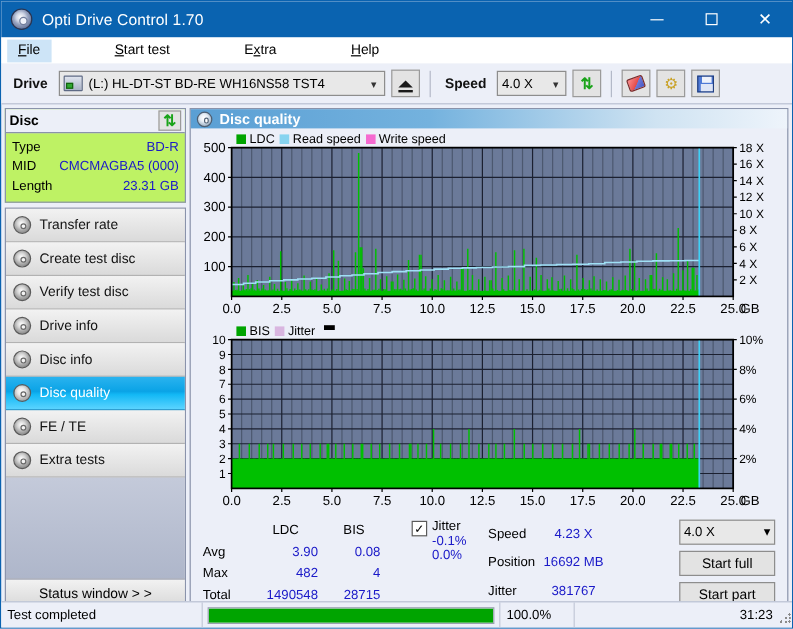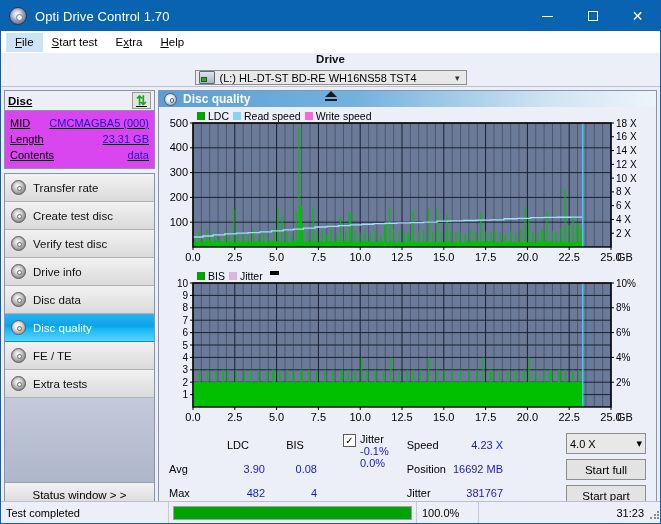--- a/index.html
+++ b/index.html
@@ -51,38 +51,38 @@
   .gl-min { width: 11px; height: 1px; background: #fff; display:block; }
   .gl-max { width: 10px; height: 10px; border: 1px solid #fff; display:block; }
   .gl-close { font-size: 14px; line-height: 1; }
 
   
   .menubar {
     height: 22px; background: #ffffff;
     display: flex; align-items: center;
     padding-left: 5px;
     border-bottom: 0;
+    gap: 44px;
   }
   .menu-item {
     padding: 3px 9px 4px 9px;
     font-size: 11.5px; color: #000;
     white-space: nowrap;
   }
   .menu-item.active { background: #cde4f7; }
   .menu-item u { text-decoration: underline; }
 
   
   .toolbar {
     height: 34px;
     background: #eceff8;
     display: flex; align-items: center;
     padding: 0 6px;
     gap: 5px;
     border-bottom: 1px solid #b9c0d2;
-    flex-direction: column;
   }
   .tbl { font-weight: bold; font-size: 11.5px; color: #111; padding: 0 4px; }
   .combo {
     height: 21px;
     background: #e8e8e8;
     border: 1px solid #8d8d8d;
     display: flex; align-items: center;
     padding: 0 3px;
     font-size: 11px;
     position: relative;
@@ -128,23 +128,22 @@
   .ic-save { width:14px;height:14px;background:#4f7ad6;border:1px solid #24407e; position:relative;}
   .ic-save::after{content:"";position:absolute;left:3px;top:0;width:8px;height:5px;background:#eef2fb;}
   .ic-save::before{content:"";position:absolute;left:2px;bottom:0;width:10px;height:6px;background:#dfe6f6;}
 
   
   .body { display: flex; height: 420px; padding: 3px 3px 0 3px; gap: 3px; }
 
   
   .leftcol { width: 152px; display: flex; flex-direction: column; }
   .panel {
-    background: #d946ef;
+    background: #bef264;
     border: 1px solid #8a93ab;
-    text-decoration: underline;
   }
   .disc-head {
     height: 20px; display: flex; align-items: center;
     padding: 0 3px;
     border-bottom: 1px solid #8a93ab;
     background: #eceff8;
   }
   .disc-head .t { font-weight: bold; font-size: 11.5px; }
   .disc-head .btn {
     margin-left: auto; width: 19px; height: 17px;
@@ -244,21 +243,21 @@
   .jitter-box { display:flex; gap:4px; align-items:flex-start; margin-left: 22px; }
   .chk {
     width: 13px;height:13px;border:1px solid #5a5a5a;background:#fff;
     display:flex;align-items:center;justify-content:center;font-size:10px;color:#000;
     margin-top:1px;
   }
   .jit-vals { font-size:11px; color:#1a19c8; text-align:left; }
   .jit-lab { font-size:11px; color:#000; }
   .spd-table td { font-size:11px; padding: 0 5px 0 0; line-height: 15px; }
   .spd-k { color:#000; }
-  .spd-v { color:#1a19c8; text-align:right;margin-top:36px; }
+  .spd-v { color:#1a19c8; text-align:center;margin-top:36px; }
   .btncol { margin-left: auto; display:flex; flex-direction:column; gap:5px; padding-right:4px; }
   .sbtn {
     width: 80px; height: 21px; background: #e3e3e3; border:1px solid #8d8d8d;
     display:flex;align-items:center;justify-content:center; font-size:11.5px;
   }
   .sel-combo {
     width: 80px; height: 21px; background:#e8e8e8; border:1px solid #8d8d8d;
     display:flex;align-items:center;padding:0 3px;font-size:11px;
   }
 
@@ -355,31 +354,31 @@
     <div class="leftcol">
       <div class="panel">
         <div class="disc-head">
           <span class="t">Disc</span>
           <span class="btn">
               <span class="ic-refresh">⇅</span>
             </span>
         </div>
         <div class="disc-rows">
           <div class="drow">
+            <span class="k">Type</span>
+            <span class="v">BD-R</span>
+          </div>
+          <div class="drow">
             <span class="k">MID</span>
             <span class="v">CMCMAGBA5 (000)</span>
           </div>
           <div class="drow">
             <span class="k">Length</span>
             <span class="v">23.31 GB</span>
           </div>
-          <div class="drow">
-            <span class="k">Contents</span>
-            <span class="v">data</span>
-          </div>
         </div>
       </div>
 
       <div class="navlist">
         <div class="navbtn">
           <span class="nav-icon"></span>
           <span>Transfer rate</span>
         </div>
         <div class="navbtn">
           <span class="nav-icon"></span>
@@ -388,21 +387,21 @@
         <div class="navbtn">
           <span class="nav-icon"></span>
           <span>Verify test disc</span>
         </div>
         <div class="navbtn">
           <span class="nav-icon"></span>
           <span>Drive info</span>
         </div>
         <div class="navbtn">
           <span class="nav-icon"></span>
-          <span>Disc data</span>
+          <span>Disc info</span>
         </div>
         <div class="navbtn sel">
           <span class="nav-icon"></span>
           <span>Disc quality</span>
         </div>
         <div class="navbtn">
           <span class="nav-icon"></span>
           <span>FE / TE</span>
         </div>
         <div class="navbtn">
@@ -1333,20 +1332,25 @@
           <tr>
             <td class="st-k">Avg</td>
             <td class="st-v">3.90</td>
             <td class="st-v">0.08</td>
           </tr>
           <tr>
             <td class="st-k">Max</td>
             <td class="st-v">482</td>
             <td class="st-v">4</td>
           </tr>
+          <tr>
+            <td class="st-k">Total</td>
+            <td class="st-v">1490548</td>
+            <td class="st-v">28715</td>
+          </tr>
         </tbody>
           </table>
 
         <div class="jitter-box">
           <span class="chk">✓</span>
           <div>
             <div class="jit-lab">Jitter</div>
             <div class="jit-vals">-0.1%</div>
             <div class="jit-vals">0.0%</div>
           </div>

